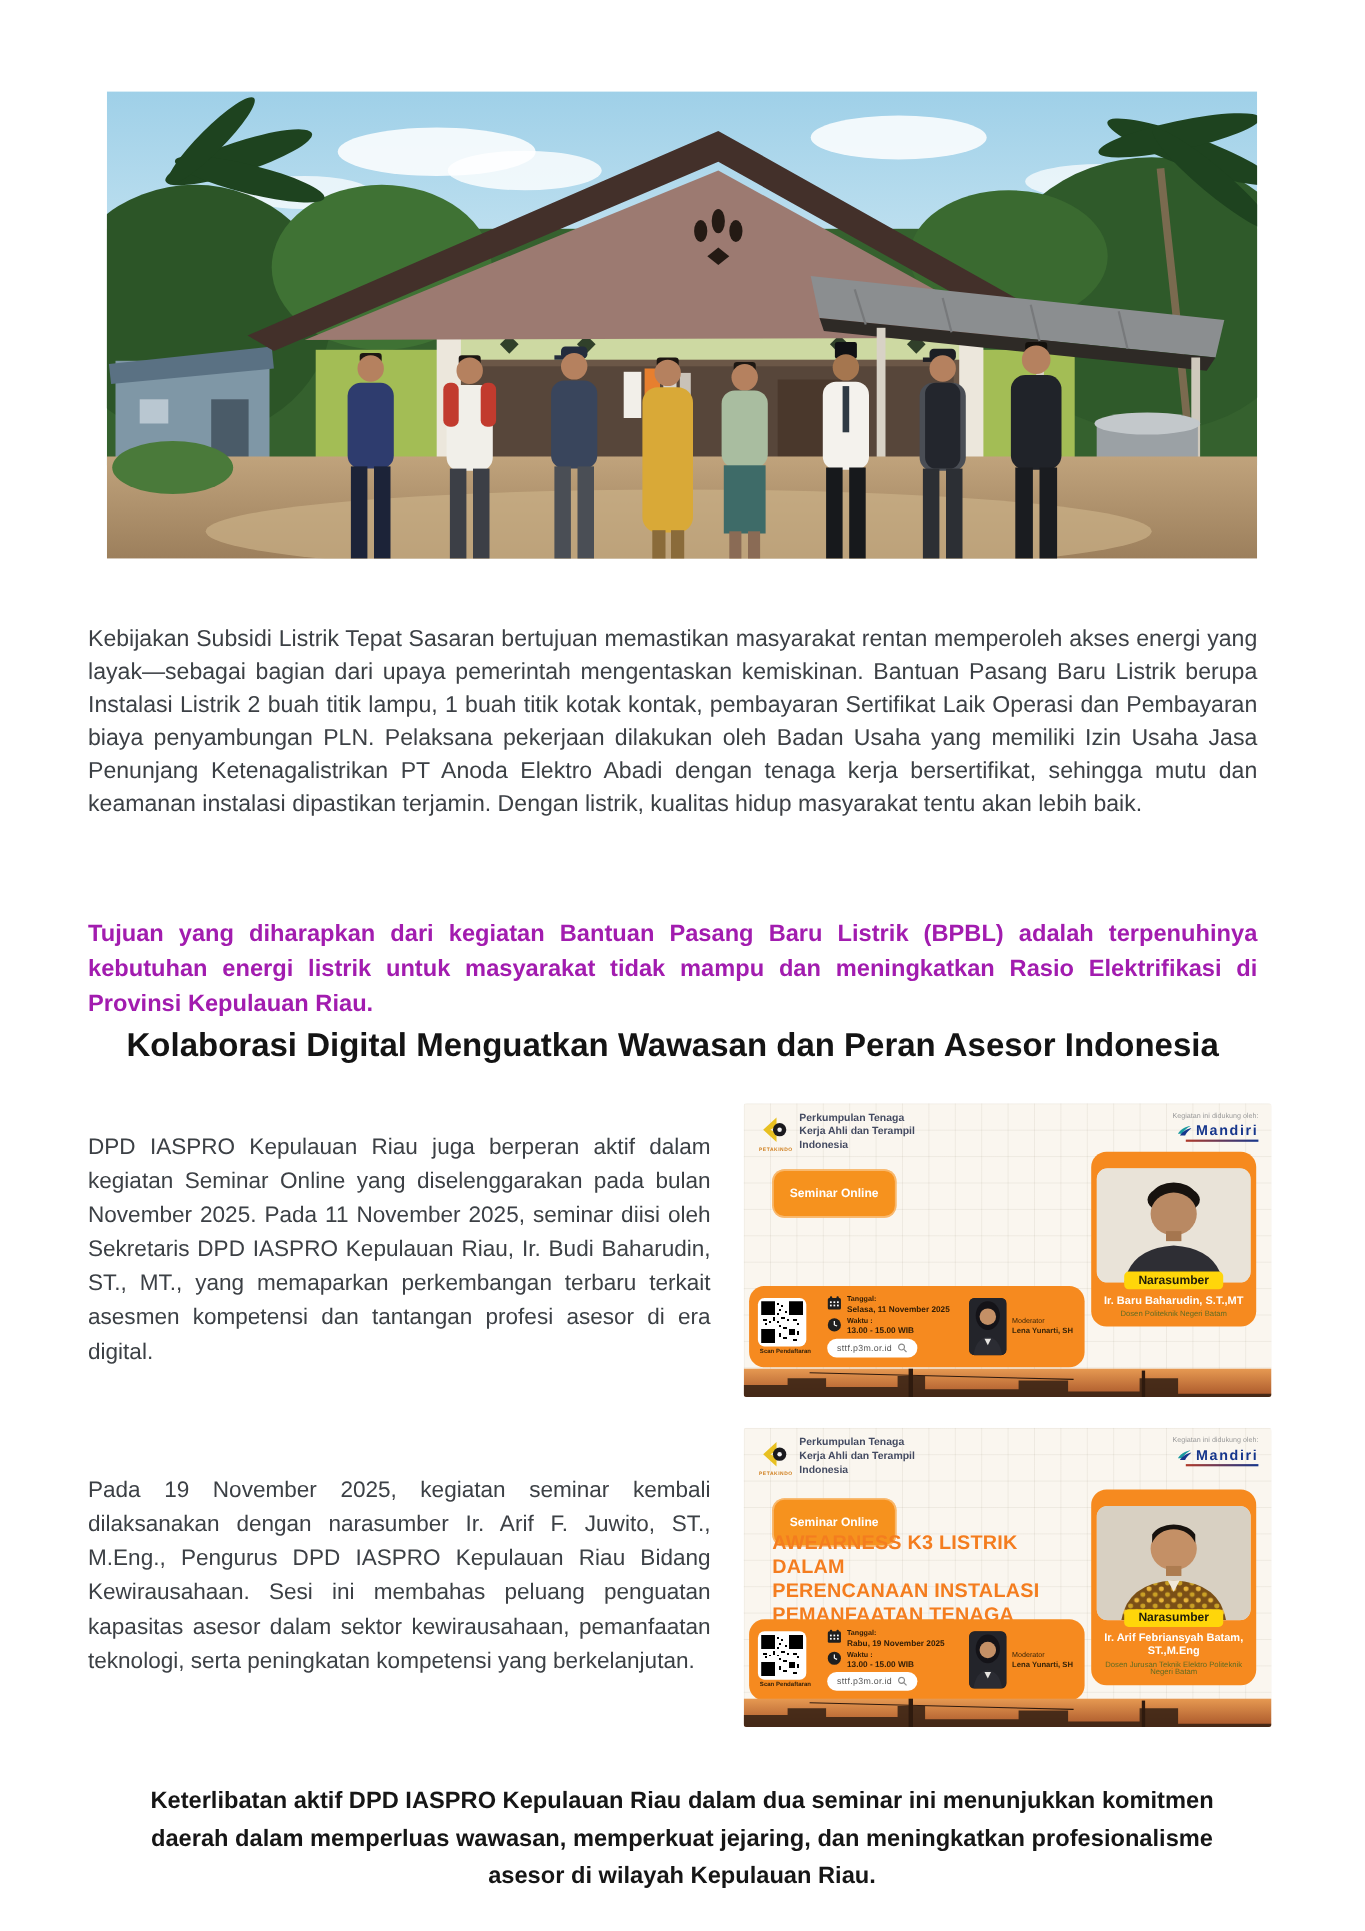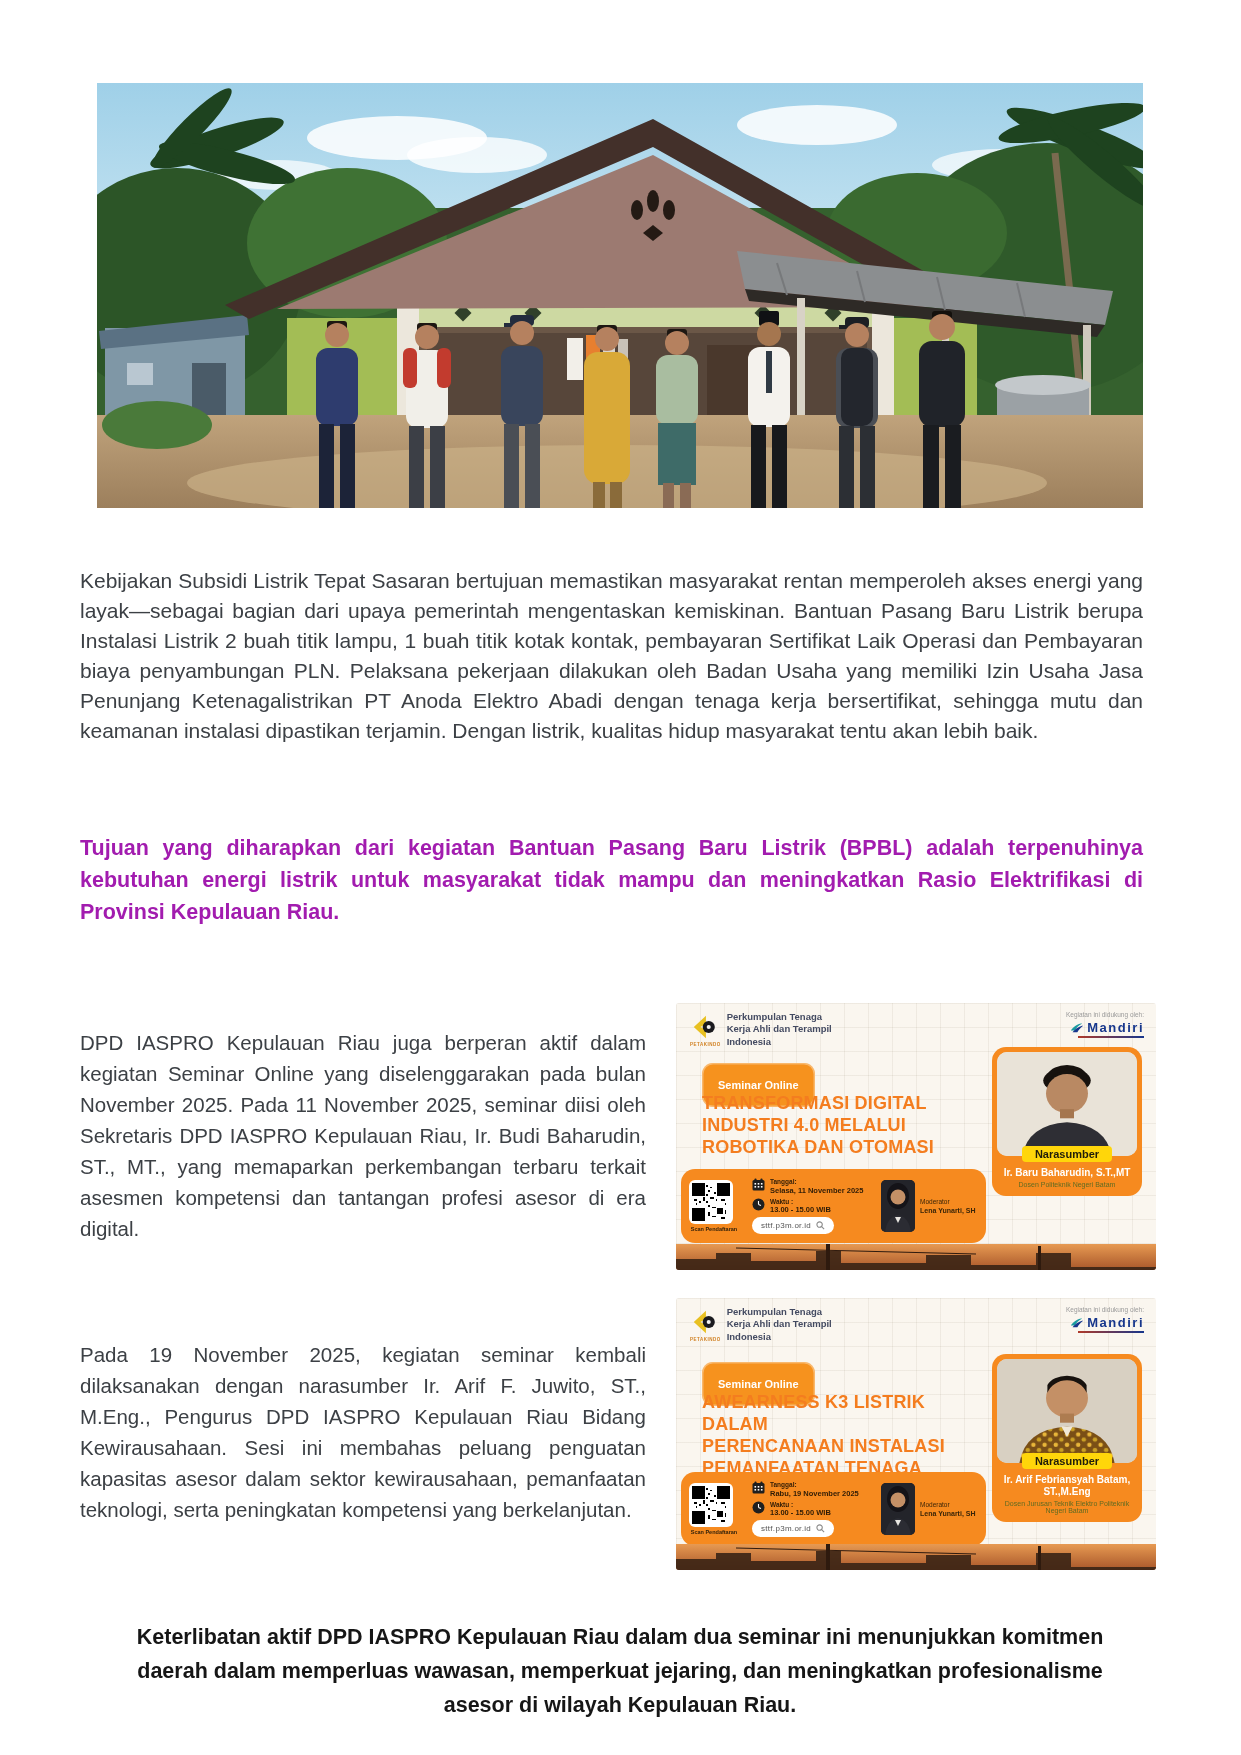--- a/index.html
+++ b/index.html
@@ -45,21 +45,21 @@
         padding:16px 16px;border-radius:11px;box-shadow:inset 0 0 0 1.5px rgba(255,255,255,.35);}
   .poster-1 .pill{top:60px;}
   .poster-2 .pill{top:64px;}
 
   .poster-title{position:absolute;left:26px;width:285px;font-size:18px;font-weight:800;color:#f47d1f;
         line-height:1.22;white-space:pre-line;letter-spacing:.2px;}
   .poster-1 .poster-title{top:90px;}
   .poster-2 .poster-title{top:94px;}
 
   .photo-panel{position:absolute;right:14px;width:150px;background:#f68a1f;border-radius:14px;
-        padding:5px 5px 8px;box-sizing:border-box;}
+        padding:15px 5px 8px;box-sizing:border-box;}
   .poster-1 .photo-panel{top:44px;}
   .poster-2 .photo-panel{top:56px;}
   .photo{height:104px;background:#e9e3d8;border-radius:10px;overflow:hidden;position:relative;}
   .photo svg{position:absolute;inset:0;width:100%;height:100%;}
   .nbadge{position:relative;z-index:2;margin:-10px auto 0;width:max-content;background:#ffd60a;color:#201d0a;
         font-weight:bold;font-size:11px;padding:2px 13px;border-radius:4px;}
   .nname{margin-top:5px;text-align:center;color:#fff;font-weight:bold;font-size:10px;line-height:1.2;}
   .ncap{margin-top:2px;text-align:center;color:#5f6b22;font-size:7px;}
 
   .info-bar{position:absolute;left:5px;background:#f68a1f;border-radius:14px;display:flex;align-items:center;
@@ -235,20 +235,21 @@
           <circle cx="845" cy="244" r="13" fill="#b5815f"></circle>
         <rect x="822" y="258" width="46" height="86" rx="13" fill="#202329"></rect>
         <rect x="826" y="342" width="16" height="83" fill="#1a1c20"></rect>
           <rect x="848" y="342" width="16" height="83" fill="#1a1c20"></rect>
       </g>
     </svg>
   </div>
 
   <p class="para p-intro">Kebijakan Subsidi Listrik Tepat Sasaran bertujuan memastikan masyarakat rentan memperoleh akses energi yang layak—sebagai bagian dari upaya pemerintah mengentaskan kemiskinan. Bantuan Pasang Baru Listrik berupa Instalasi Listrik 2 buah titik lampu, 1 buah titik kotak kontak, pembayaran Sertifikat Laik Operasi dan Pembayaran biaya penyambungan PLN. Pelaksana pekerjaan dilakukan oleh Badan Usaha yang memiliki Izin Usaha Jasa Penunjang Ketenagalistrikan PT Anoda Elektro Abadi dengan tenaga kerja bersertifikat, sehingga mutu dan keamanan instalasi dipastikan terjamin. Dengan listrik, kualitas hidup masyarakat tentu akan lebih baik.</p>
   <p class="para p-goal">Tujuan yang diharapkan dari kegiatan Bantuan Pasang Baru Listrik (BPBL) adalah terpenuhinya kebutuhan energi listrik untuk masyarakat tidak mampu dan meningkatkan Rasio Elektrifikasi di Provinsi Kepulauan Riau.</p>
+  <h1 class="section-heading">Kolaborasi Digital Menguatkan Wawasan dan Peran Asesor Indonesia</h1>
   <p class="col-para cp1">DPD IASPRO Kepulauan Riau juga berperan aktif dalam kegiatan Seminar Online yang diselenggarakan pada bulan November 2025. Pada 11 November 2025, seminar diisi oleh Sekretaris DPD IASPRO Kepulauan Riau, Ir. Budi Baharudin, ST., MT., yang memaparkan perkembangan terbaru terkait asesmen kompetensi dan tantangan profesi asesor di era digital.</p>
   <p class="col-para cp2">Pada 19 November 2025, kegiatan seminar kembali dilaksanakan dengan narasumber Ir. Arif F. Juwito, ST., M.Eng., Pengurus DPD IASPRO Kepulauan Riau Bidang Kewirausahaan. Sesi ini membahas peluang penguatan kapasitas asesor dalam sektor kewirausahaan, pemanfaatan teknologi, serta peningkatan kompetensi yang berkelanjutan.</p>
   <p class="closing">Keterlibatan aktif DPD IASPRO Kepulauan Riau dalam dua seminar ini menunjukkan komitmen daerah dalam memperluas wawasan, memperkuat jejaring, dan meningkatkan profesionalisme asesor di wilayah Kepulauan Riau.</p>
 
   <div class="poster poster-1">
     <div class="poster-head">
       <div class="org">
         <div class="org-logo">
           <svg width="28" height="28" viewBox="0 0 30 30">
             <path d="M3,15 L16,3 V12 L10,15 L16,18 V27 Z" fill="#e8c021"></path>
@@ -268,23 +269,20 @@
             <path d="M2,10 C6,4 12,2 15,2 C10,5 8,7 7,10 Z" fill="#1a9aa0"></path>
             <path d="M4,12 C8,7 13,4.5 16,4.5 C12.5,7.5 10.5,9.5 9.5,12 Z" fill="#16368c"></path>
           </svg>
           <span class="mandiri-name">Mandiri</span>
         </div>
         <div class="mandiri-sub"></div>
       </div>
     </div>
 
     <div class="pill">Seminar Online</div>
-    <div class="poster-title">TRANSFORMASI DIGITAL
-INDUSTRI 4.0 MELALUI
-ROBOTIKA DAN OTOMASI</div>
 
     <div class="photo-panel">
       <div class="photo">
         <svg viewBox="0 0 100 80" preserveAspectRatio="none">
           <rect width="100" height="80" fill="#e9e3d8"></rect>
           <ellipse cx="50" cy="22" rx="17" ry="10" fill="#17120e"></ellipse>
           <circle cx="50" cy="32" r="15" fill="#b98963"></circle>
           <path d="M36,24 a15,15 0 0 1 28,0 v-7 a15,11 0 0 0 -28,0 Z" fill="#17120e"></path>
           <rect x="45" y="44" width="10" height="7" fill="#a5764f"></rect>
           <path d="M18,80 Q22,56 50,54 Q78,56 82,80 Z" fill="#2e2e34"></path>

